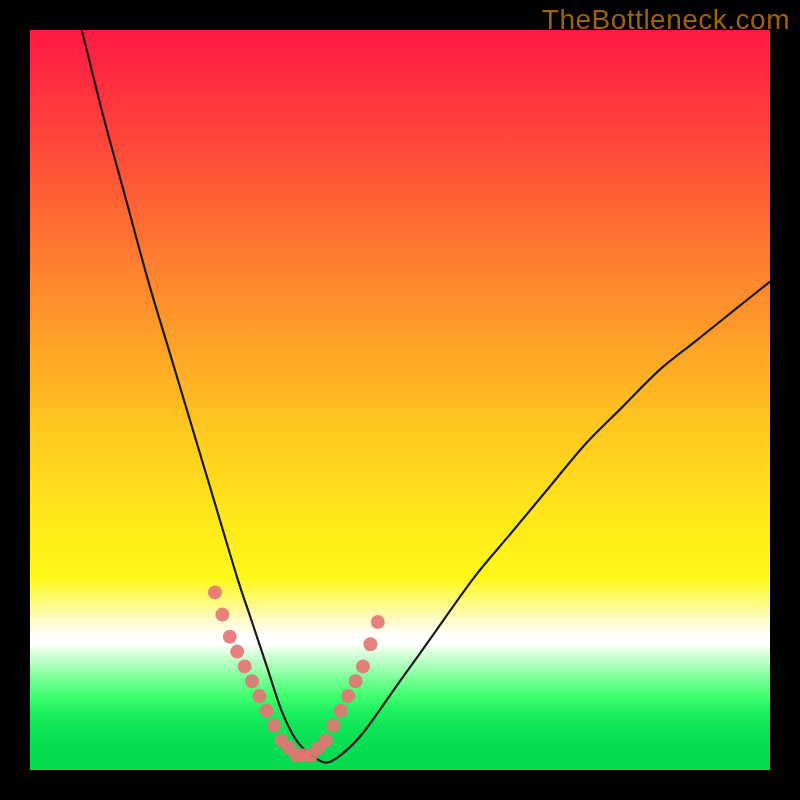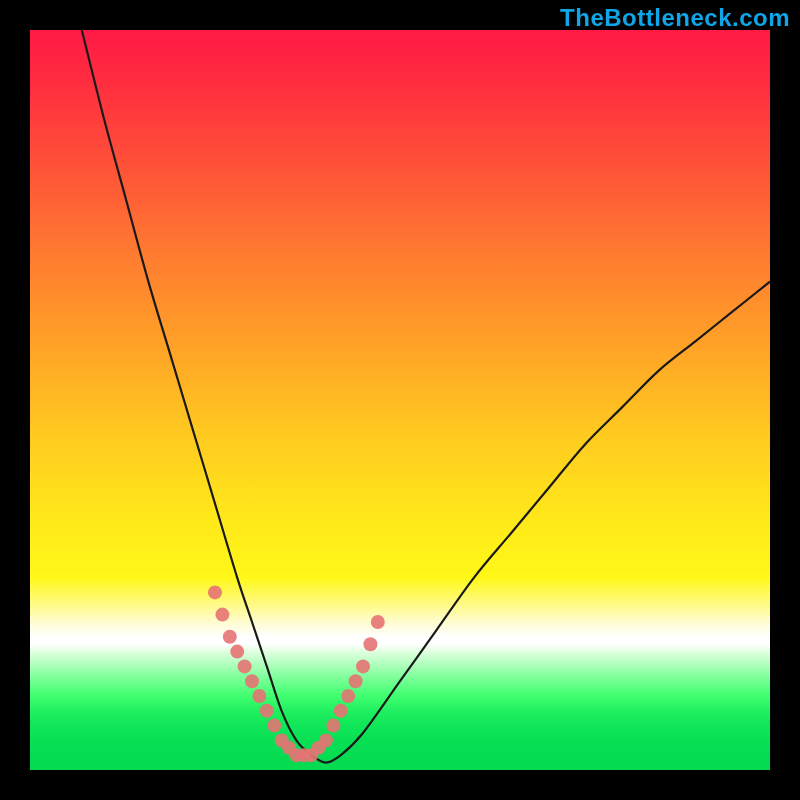--- a/index.html
+++ b/index.html
@@ -14,23 +14,23 @@
   .outer-frame {
     position: relative;
     width: 800px;
     height: 800px;
     background: #000000;
   }
   .watermark {
     position: absolute;
     top: 4px;
     right: 10px;
-    color: #0ea5e9;
-    font-size: 24px;
-    font-weight: 700;
+    color: #a16207;
+    font-size: 28px;
+    font-weight: 400;
     letter-spacing: 0.5px;
     z-index: 50;
   }
   .plot-area {
     position: absolute;
     left: 30px;
     top: 30px;
     width: 740px;
     height: 740px;
     overflow: hidden;

